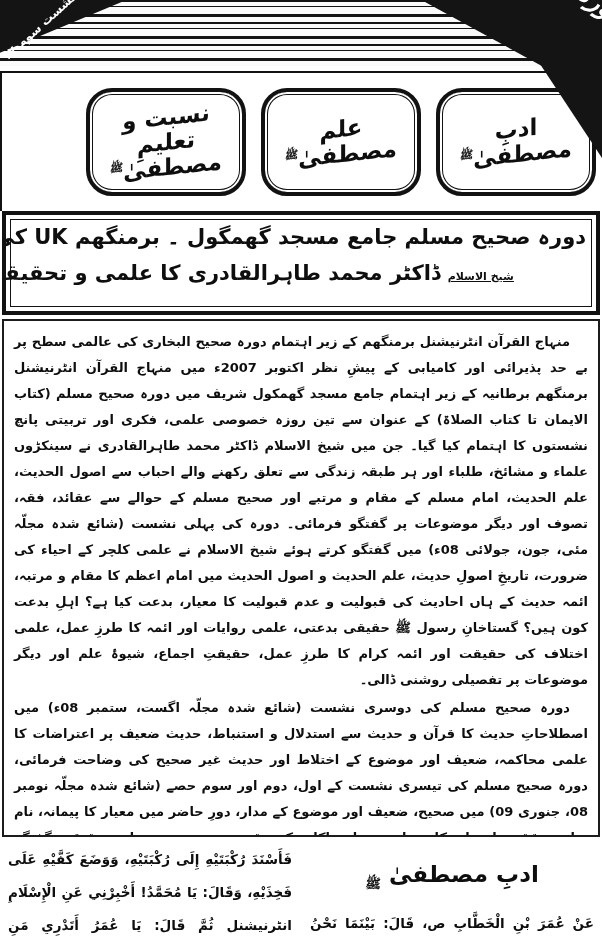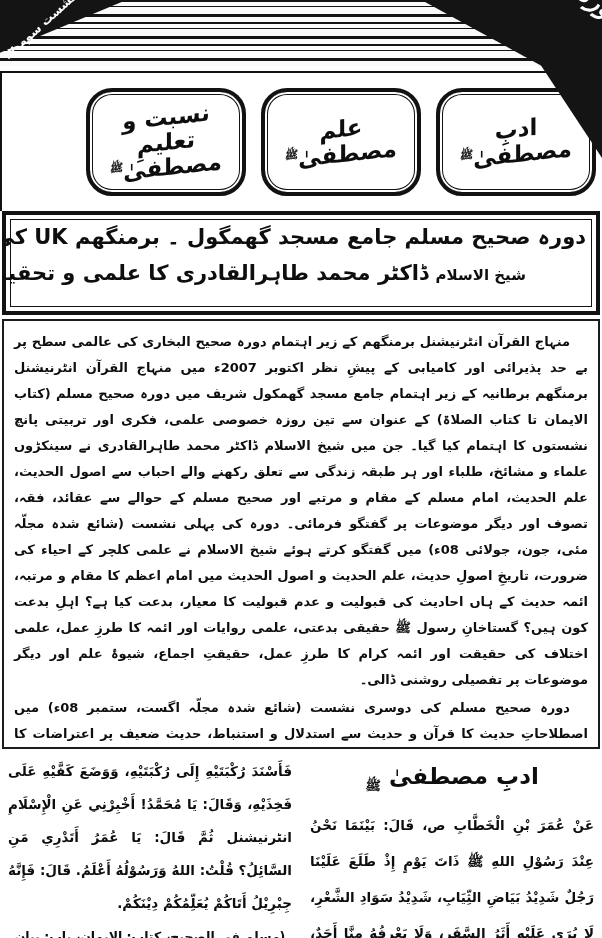--- a/index.html
+++ b/index.html
@@ -57,36 +57,36 @@
   
   .header-box {
     margin: 0 2px; height: 104px;
     border: 4px solid #121212;
     box-shadow: inset 0 0 0 4px #fff, inset 0 0 0 5px #121212;
     display: flex; overflow: hidden;
   }
   .header-main { flex: 1; text-align: center; padding: 10px 10px 6px 4px; }
   .h-line1 { font-size: 21px; font-weight: bold; white-space: nowrap; }
   .h-line2 { font-size: 21px; font-weight: bold; margin-top: 12px; white-space: nowrap; }
-  .h-prefix { font-size: 15px; font-weight: bold; }
+  .h-prefix { font-size: 11px; font-weight: bold; text-decoration: underline; }
 
   
   .intro-block {
-    margin: 4px 2px 0; height: 430px; overflow: hidden;
+    margin: 4px 2px 0; height: 518px; overflow: hidden;
     border: 2px solid #1c1c1c; padding: 8px 10px;
     font-size: 13px; font-weight: bold; line-height: 26px; text-align: justify;
   }
   .intro-block p { margin: 0 0 2px; text-indent: 18px; }
 
   
   .hadith-section {
     display: flex; gap: 18px; padding: 6px 8px 0; height: 194px; overflow: hidden;
   }
   .hadith-col { flex: 1; }
-  .hadith-heading { text-align: center; font-size: 23px; font-weight: bold; margin: 8px 0 10px; }
+  .hadith-heading { text-align: center; font-size: 23px; font-weight: bold; margin: 18px 0 10px; }
   .sal2 { font-size: 13px; vertical-align: sub; font-weight: bold; }
   .hadith-text { font-size: 13.5px; font-weight: bold; line-height: 33px; text-align: justify; }
   .col-right .hadith-text { line-height: 36px; }
   .hadith-cite { font-size: 12.5px; font-weight: bold; line-height: 33px; text-align: center; }
 </style>
 </head>
 <body>
 
 <div class="page">
 

